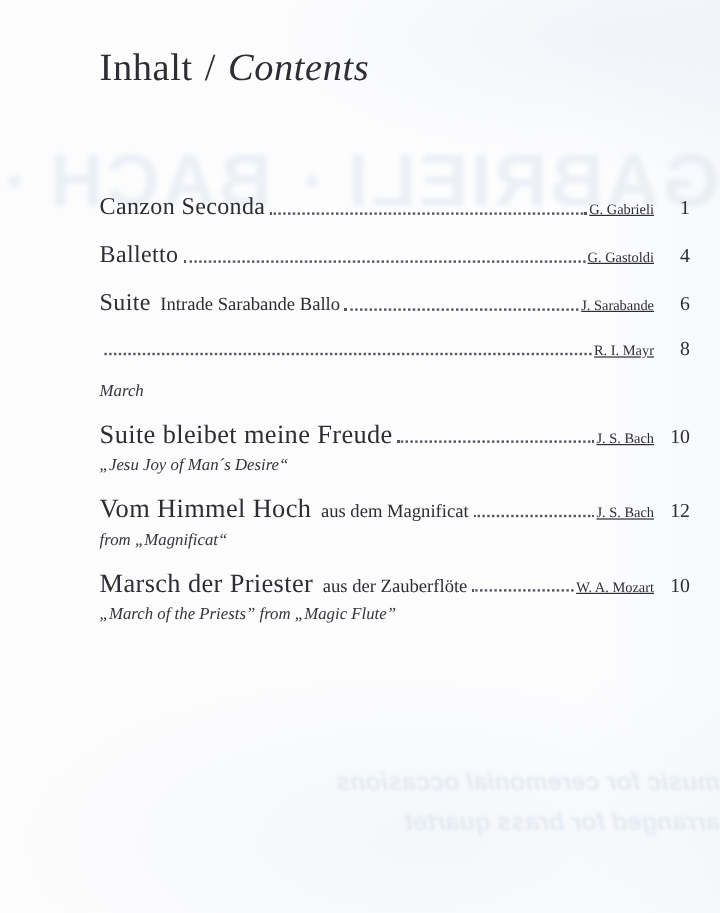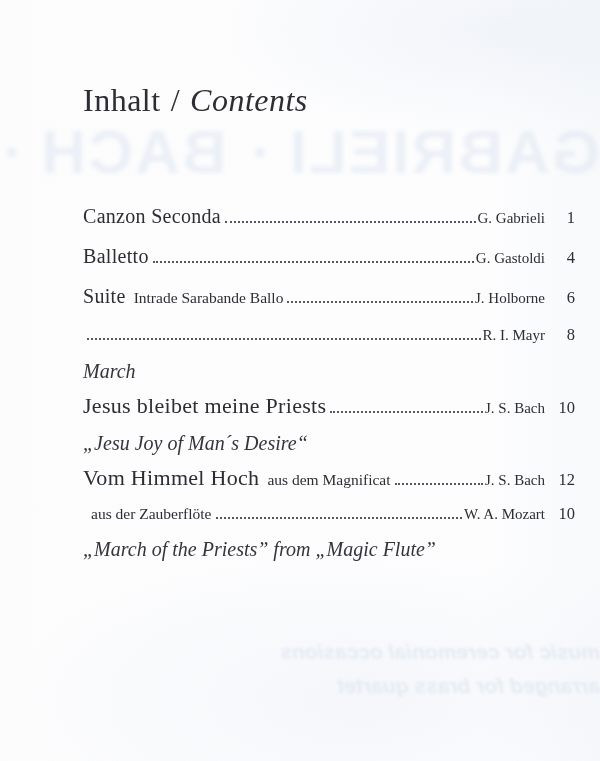--- a/index.html
+++ b/index.html
@@ -32,45 +32,45 @@
     text-align:center;opacity:.55;filter:blur(2px);
   }
   .ghost-line{
     font-family:"Liberation Sans", sans-serif;
     font-weight:bold;font-style:italic;font-size:21px;
     padding-left:4px;opacity:.75;
   }
   .ghost-l1{top:640px;height:24px;line-height:24px;}
   .ghost-l2{top:674px;height:24px;line-height:24px;}
   
-  .content{position:relative;padding:80px 25px 0 83px;}
+  .content{position:relative;padding:36px 25px 0 83px;}
   h1{
     margin:0;font-weight:normal;font-size:32px;line-height:40px;
     letter-spacing:.5px;color:var(--ink,#2d2d34);
   }
   h1 .sep{margin:0 10px;}
   h1 em{font-style:italic;}
   .toc{margin-top:85px;}
   .entry{margin-bottom:17px;}
   .entry.has-sub{margin-bottom:14px;}
   .line{display:flex;align-items:baseline;}
   .t{white-space:nowrap;letter-spacing:.3px;}
   .t1{font-size:20px;line-height:23px;}
   .t2{font-size:22px;line-height:24px;}
   .detail{font-size:15.5px;margin-left:8px;white-space:nowrap;text-align:center;}
   .dots{
     flex:1 1 auto;min-width:14px;align-self:flex-end;
     border-bottom:2px dotted #565660;
     margin:0 2px 5px 4px;height:0;
   }
-  .comp{font-size:15px;white-space:nowrap;}
+  .comp{font-size:12px;white-space:nowrap;text-decoration:underline;}
   .pg{font-size:16.5px;min-width:30px;text-align:right;white-space:nowrap;}
   .sub{
-    font-style:italic;font-size:20px;line-height:18px;
-    margin-top:16px;color:#34343c;
+    font-style:italic;font-size:14px;line-height:18px;
+    margin-top:6px;color:#34343c;
   }
 </style>
 </head>
 <body>
 
 <div class="page">
 
   <div class="ghost ghost-band">GABRIELI · BACH · MOZART</div>
   <div class="ghost ghost-line ghost-l1">music for ceremonial occasions</div>
   <div class="ghost ghost-line ghost-l2">arranged for brass quartet</div>
@@ -100,59 +100,61 @@
           <span class="pg">4</span>
         </div>
       </div>
 
 
       <div class="entry">
         <div class="line">
           <span class="t t1">Suite</span>
           <span class="detail">Intrade Sarabande Ballo</span>
           <span class="dots"></span>
-          <span class="comp">J. Holborne</span>
+          <span class="comp">J. Sarabande</span>
           <span class="pg">6</span>
         </div>
       </div>
 
       <div class="entry">
         <div class="line">
           <span class="dots"></span>
           <span class="comp">R. I. Mayr</span>
           <span class="pg">8</span>
         </div>
       </div>
 
       <div class="entry has-sub">
         <div class="sub">March</div>
       </div>
 
       <div class="entry has-sub">
         <div class="line">
-          <span class="t t2">Jesus bleibet meine Priests</span>
+          <span class="t t2">Suite bleibet meine Freude</span>
           <span class="dots"></span>
           <span class="comp">J. S. Bach</span>
           <span class="pg">10</span>
         </div>
         <div class="sub">„Jesu Joy of Man´s Desire“</div>
       </div>
 
       <div class="entry has-sub">
         <div class="line">
           <span class="t t2">Vom Himmel Hoch</span>
           <span class="detail">aus dem Magnificat</span>
           <span class="dots"></span>
           <span class="comp">J. S. Bach</span>
           <span class="pg">12</span>
         </div>
+        <div class="sub">from „Magnificat“</div>
       </div>
 
       <div class="entry has-sub">
         <div class="line">
+          <span class="t t2">Marsch der Priester</span>
           <span class="detail">aus der Zauberflöte</span>
           <span class="dots"></span>
           <span class="comp">W. A. Mozart</span>
           <span class="pg">10</span>
         </div>
         <div class="sub">„March of the Priests” from „Magic Flute”</div>
       </div>
 
 
     </div>

